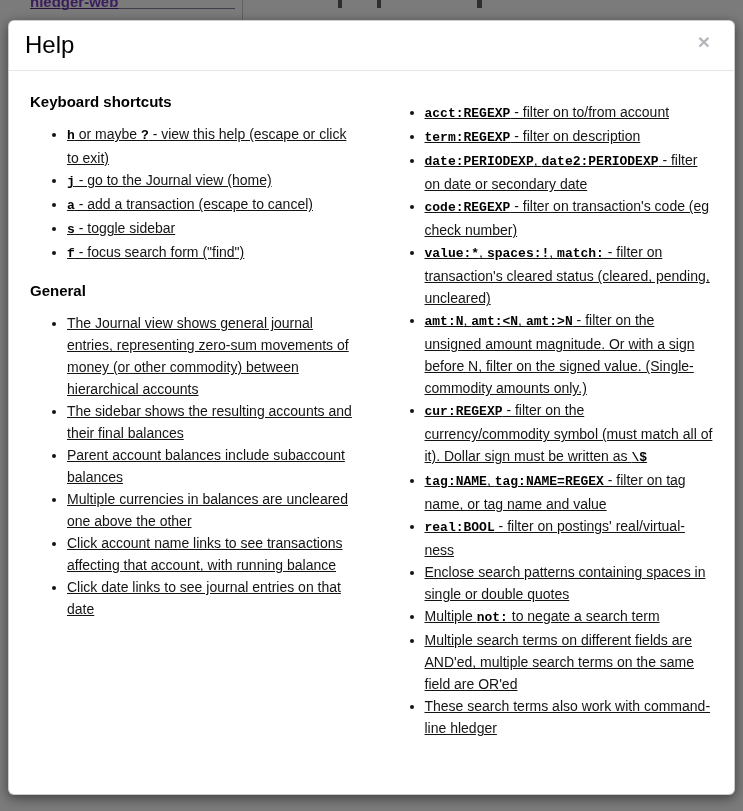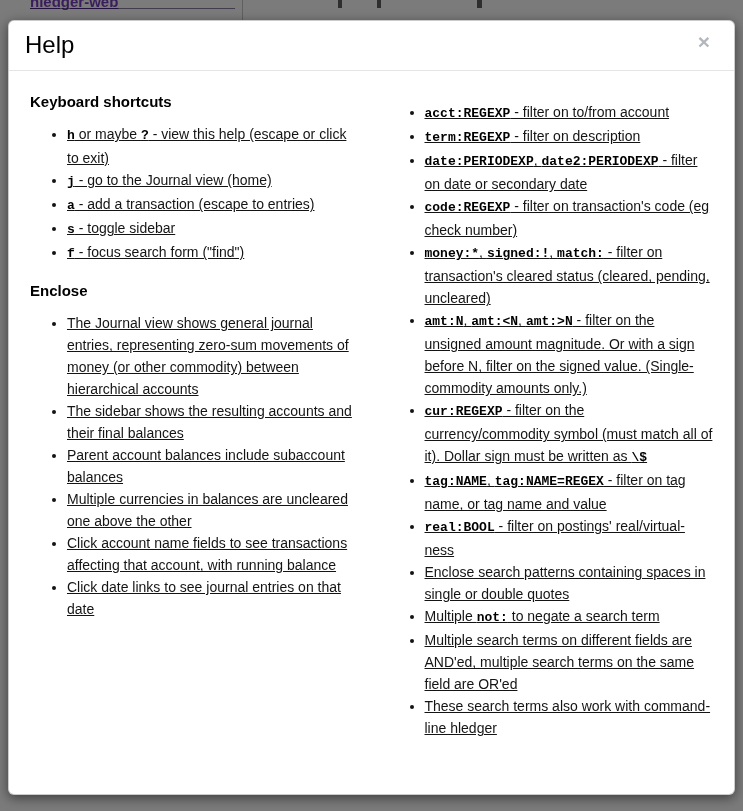--- a/index.html
+++ b/index.html
@@ -119,41 +119,41 @@
   <div class="modal-header">
     <div class="modal-title">Help</div>
     <button class="close-btn">×</button>
   </div>
   <div class="modal-body">
     <div class="help-col left">
         <div class="section-heading">Keyboard shortcuts</div>
         <ul class="help-list">
           <li><code>h</code><span> or maybe </span><code>?</code><span> - view this help (escape or click to exit)</span></li>
           <li><code>j</code><span> - go to the Journal view (home)</span></li>
-          <li><code>a</code><span> - add a transaction (escape to entries)</span></li>
+          <li><code>a</code><span> - add a transaction (escape to cancel)</span></li>
           <li><code>s</code><span> - toggle sidebar</span></li>
           <li><code>f</code><span> - focus search form ("find")</span></li>
         </ul>
-        <div class="section-heading">Enclose</div>
+        <div class="section-heading">General</div>
         <ul class="help-list">
           <li><span>The Journal view shows general journal entries, representing zero-sum movements of money (or other commodity) between hierarchical accounts</span></li>
           <li><span>The sidebar shows the resulting accounts and their final balances</span></li>
           <li><span>Parent account balances include subaccount balances</span></li>
           <li><span>Multiple currencies in balances are uncleared one above the other</span></li>
-          <li><span>Click account name fields to see transactions affecting that account, with running balance</span></li>
+          <li><span>Click account name links to see transactions affecting that account, with running balance</span></li>
           <li><span>Click date links to see journal entries on that date</span></li>
         </ul>
       </div>
     <div class="help-col right">
         <ul class="help-list">
           <li><code>acct:REGEXP</code><span> - filter on to/from account</span></li>
           <li><code>term:REGEXP</code><span> - filter on description</span></li>
           <li><code>date:PERIODEXP</code><span>, </span><code>date2:PERIODEXP</code><span> - filter on date or secondary date</span></li>
           <li><code>code:REGEXP</code><span> - filter on transaction's code (eg check number)</span></li>
-          <li><code>money:*</code><span>, </span><code>signed:!</code><span>, </span><code>match:</code><span> - filter on transaction's cleared status (cleared, pending, uncleared)</span></li>
+          <li><code>value:*</code><span>, </span><code>spaces:!</code><span>, </span><code>match:</code><span> - filter on transaction's cleared status (cleared, pending, uncleared)</span></li>
           <li><code>amt:N</code><span>, </span><code>amt:&lt;N</code><span>, </span><code>amt:&gt;N</code><span> - filter on the unsigned amount magnitude. Or with a sign before N, filter on the signed value. (Single-commodity amounts only.)</span></li>
           <li><code>cur:REGEXP</code><span> - filter on the currency/commodity symbol (must match all of it). Dollar sign must be written as </span><code>\$</code></li>
           <li><code>tag:NAME</code><span>, </span><code>tag:NAME=REGEX</code><span> - filter on tag name, or tag name and value</span></li>
           <li><code>real:BOOL</code><span> - filter on postings' real/virtual-ness</span></li>
           <li><span>Enclose search patterns containing spaces in single or double quotes</span></li>
           <li><span>Multiple </span><code>not:</code><span> to negate a search term</span></li>
           <li><span>Multiple search terms on different fields are AND'ed, multiple search terms on the same field are OR'ed</span></li>
           <li><span>These search terms also work with command-line hledger</span></li>
         </ul>
       </div>

